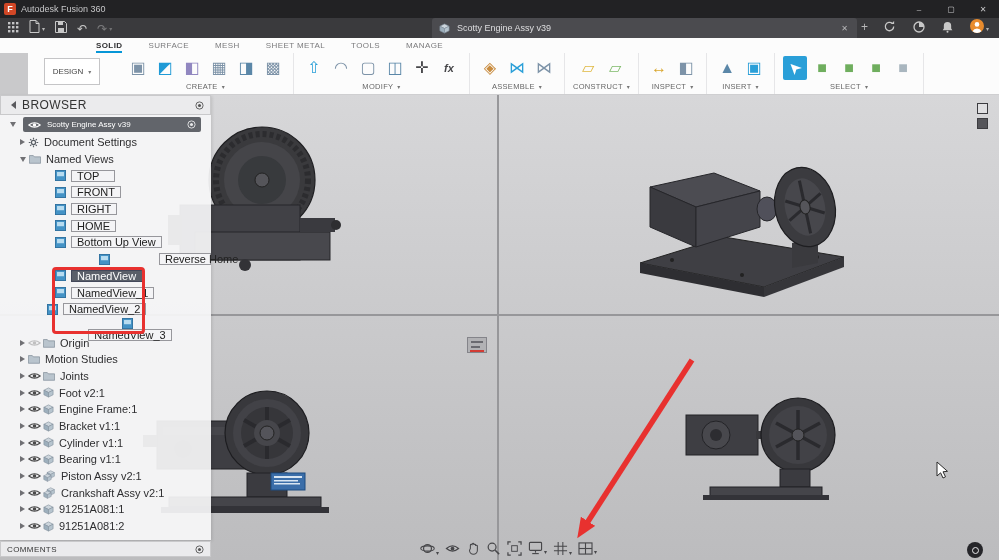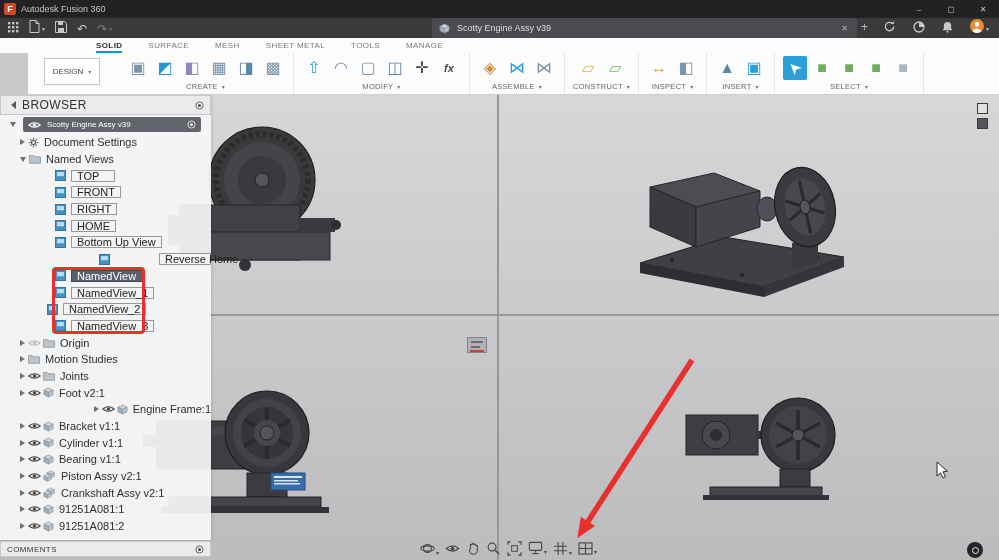--- a/index.html
+++ b/index.html
@@ -646,21 +646,21 @@
         <div class="tree-row" style="padding-left: 38px;">
           <span class="tw-sp"></span>
           <span class="ticon">
             <svg width="11" height="11" viewBox="0 0 12 12">
               <rect x=".5" y=".5" width="11" height="11" fill="#4493c6" stroke="#2c6f9e"></rect>
               <rect x="2.2" y="2.2" width="7.6" height="4.6" fill="#b8dcf0"></rect>
             </svg>
           </span>
           <span class="tlabel boxed">NamedView_2</span>
         </div>
-        <div class="tree-row" style="padding-left: 46px;">
+        <div class="tree-row" style="padding-left: 46px; flex-direction: column;">
           <span class="tw-sp"></span>
           <span class="ticon">
             <svg width="11" height="11" viewBox="0 0 12 12">
               <rect x=".5" y=".5" width="11" height="11" fill="#4493c6" stroke="#2c6f9e"></rect>
               <rect x="2.2" y="2.2" width="7.6" height="4.6" fill="#b8dcf0"></rect>
             </svg>
           </span>
           <span class="tlabel boxed">NamedView_3</span>
         </div>
         <div class="tree-row" style="padding-left: 20px;">
@@ -712,21 +712,21 @@
           </span>
           <span class="ticon">
             <svg width="11" height="11" viewBox="0 0 12 12">
               <path d="M6 1 L11 3.5 6 6 1 3.5 Z" fill="#ccd5dc" stroke="#84919e" stroke-width="0.7"></path>
               <path d="M1 3.5 V8.5 L6 11 V6 Z" fill="#9dafbc" stroke="#84919e" stroke-width="0.7"></path>
               <path d="M11 3.5 V8.5 L6 11 V6 Z" fill="#b6c4ce" stroke="#84919e" stroke-width="0.7"></path>
             </svg>
           </span>
           <span class="tlabel">Foot v2:1</span>
         </div>
-        <div class="tree-row" style="padding-left: 20px; justify-content: flex-end;">
+        <div class="tree-row" style="padding-left: 20px;">
           <span class="tw"></span>
           <span class="ticon teye">
             <svg width="13" height="10" viewBox="0 0 16 12">
               <path d="M1 6 Q8 0.5 15 6 Q8 11.5 1 6 Z" fill="none" stroke="#4a4a4a" stroke-width="1.4"></path>
               <circle cx="8" cy="6" r="2.2" fill="#4a4a4a"></circle>
             </svg>
           </span>
           <span class="ticon">
             <svg width="11" height="11" viewBox="0 0 12 12">
               <path d="M6 1 L11 3.5 6 6 1 3.5 Z" fill="#ccd5dc" stroke="#84919e" stroke-width="0.7"></path>

